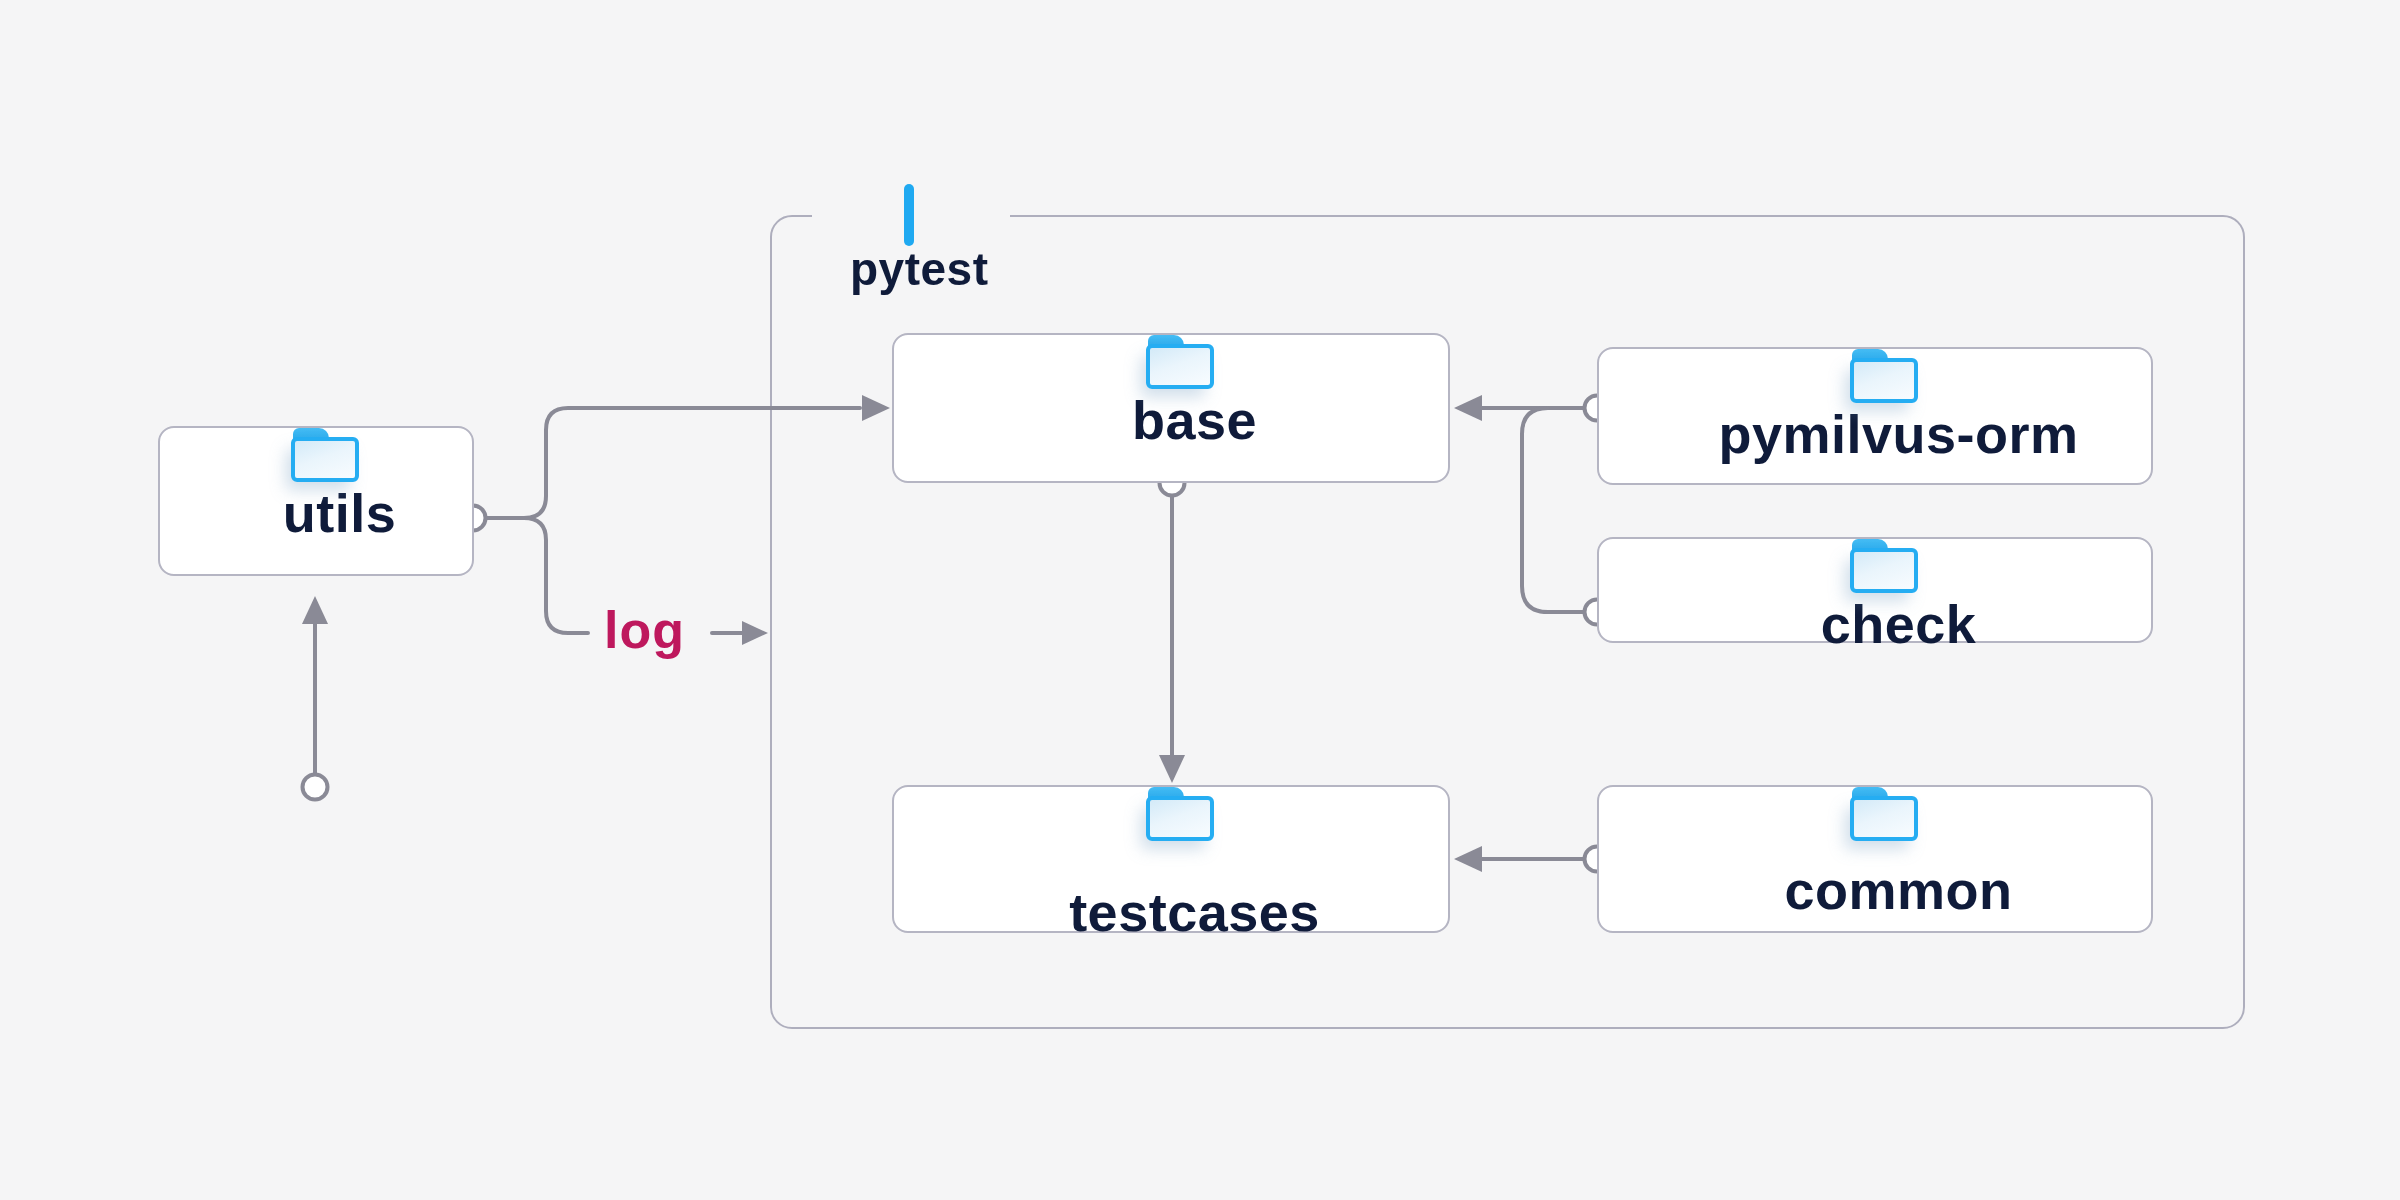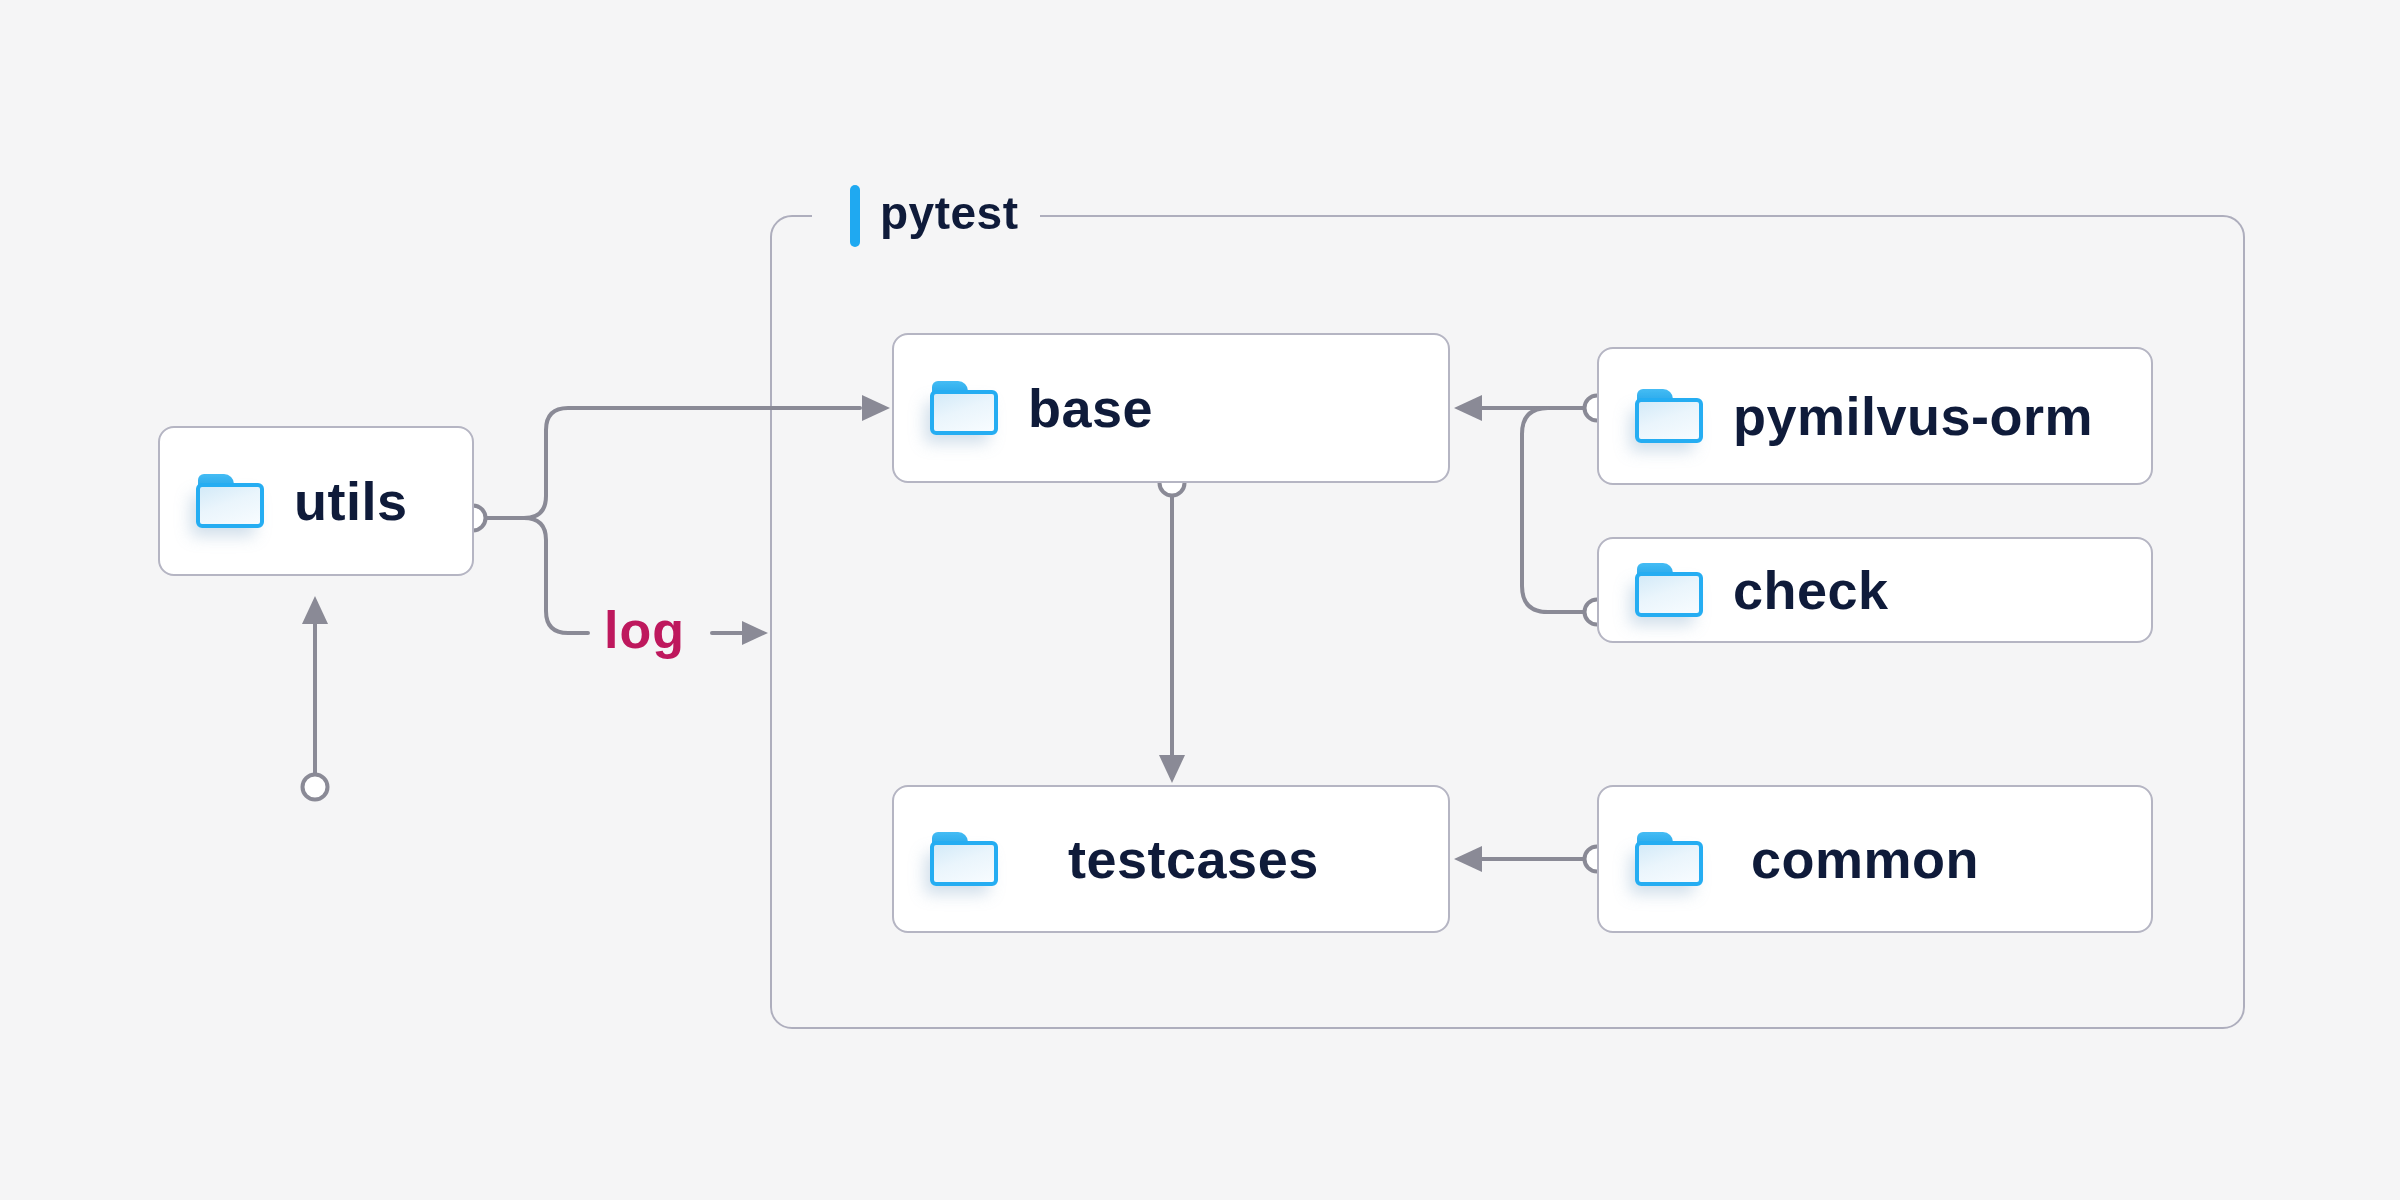--- a/index.html
+++ b/index.html
@@ -23,20 +23,21 @@
     box-sizing: border-box;
   }
   .group-label {
     position: absolute;
     left: 40px; top: -33px;
     height: 64px;
     display: flex;
     align-items: center;
     background: #f5f5f6;
     padding: 0 22px 0 38px;
+    flex-direction: column;
   }
   .group-label .bar {
     width: 10px; height: 62px;
     border-radius: 5px;
     background: #1fa9f1;
     margin-right: 20px;
     flex: 0 0 auto;
   }
   .group-label .txt {
     font-size: 46px;
@@ -49,21 +50,22 @@
 
   
   .node {
     position: absolute;
     display: flex;
     align-items: center;
     background: #ffffff;
     border: 2px solid #b5b5c3;
     border-radius: 16px;
     box-sizing: border-box;
-    padding-left: 36px;
+    padding-left: 47px;
+    flex-direction: column;
   }
   .node .label {
     font-size: 54px;
     font-weight: 700;
     color: #0f1b3a;
     letter-spacing: 0.5px;
     white-space: nowrap;
   }
 
   

